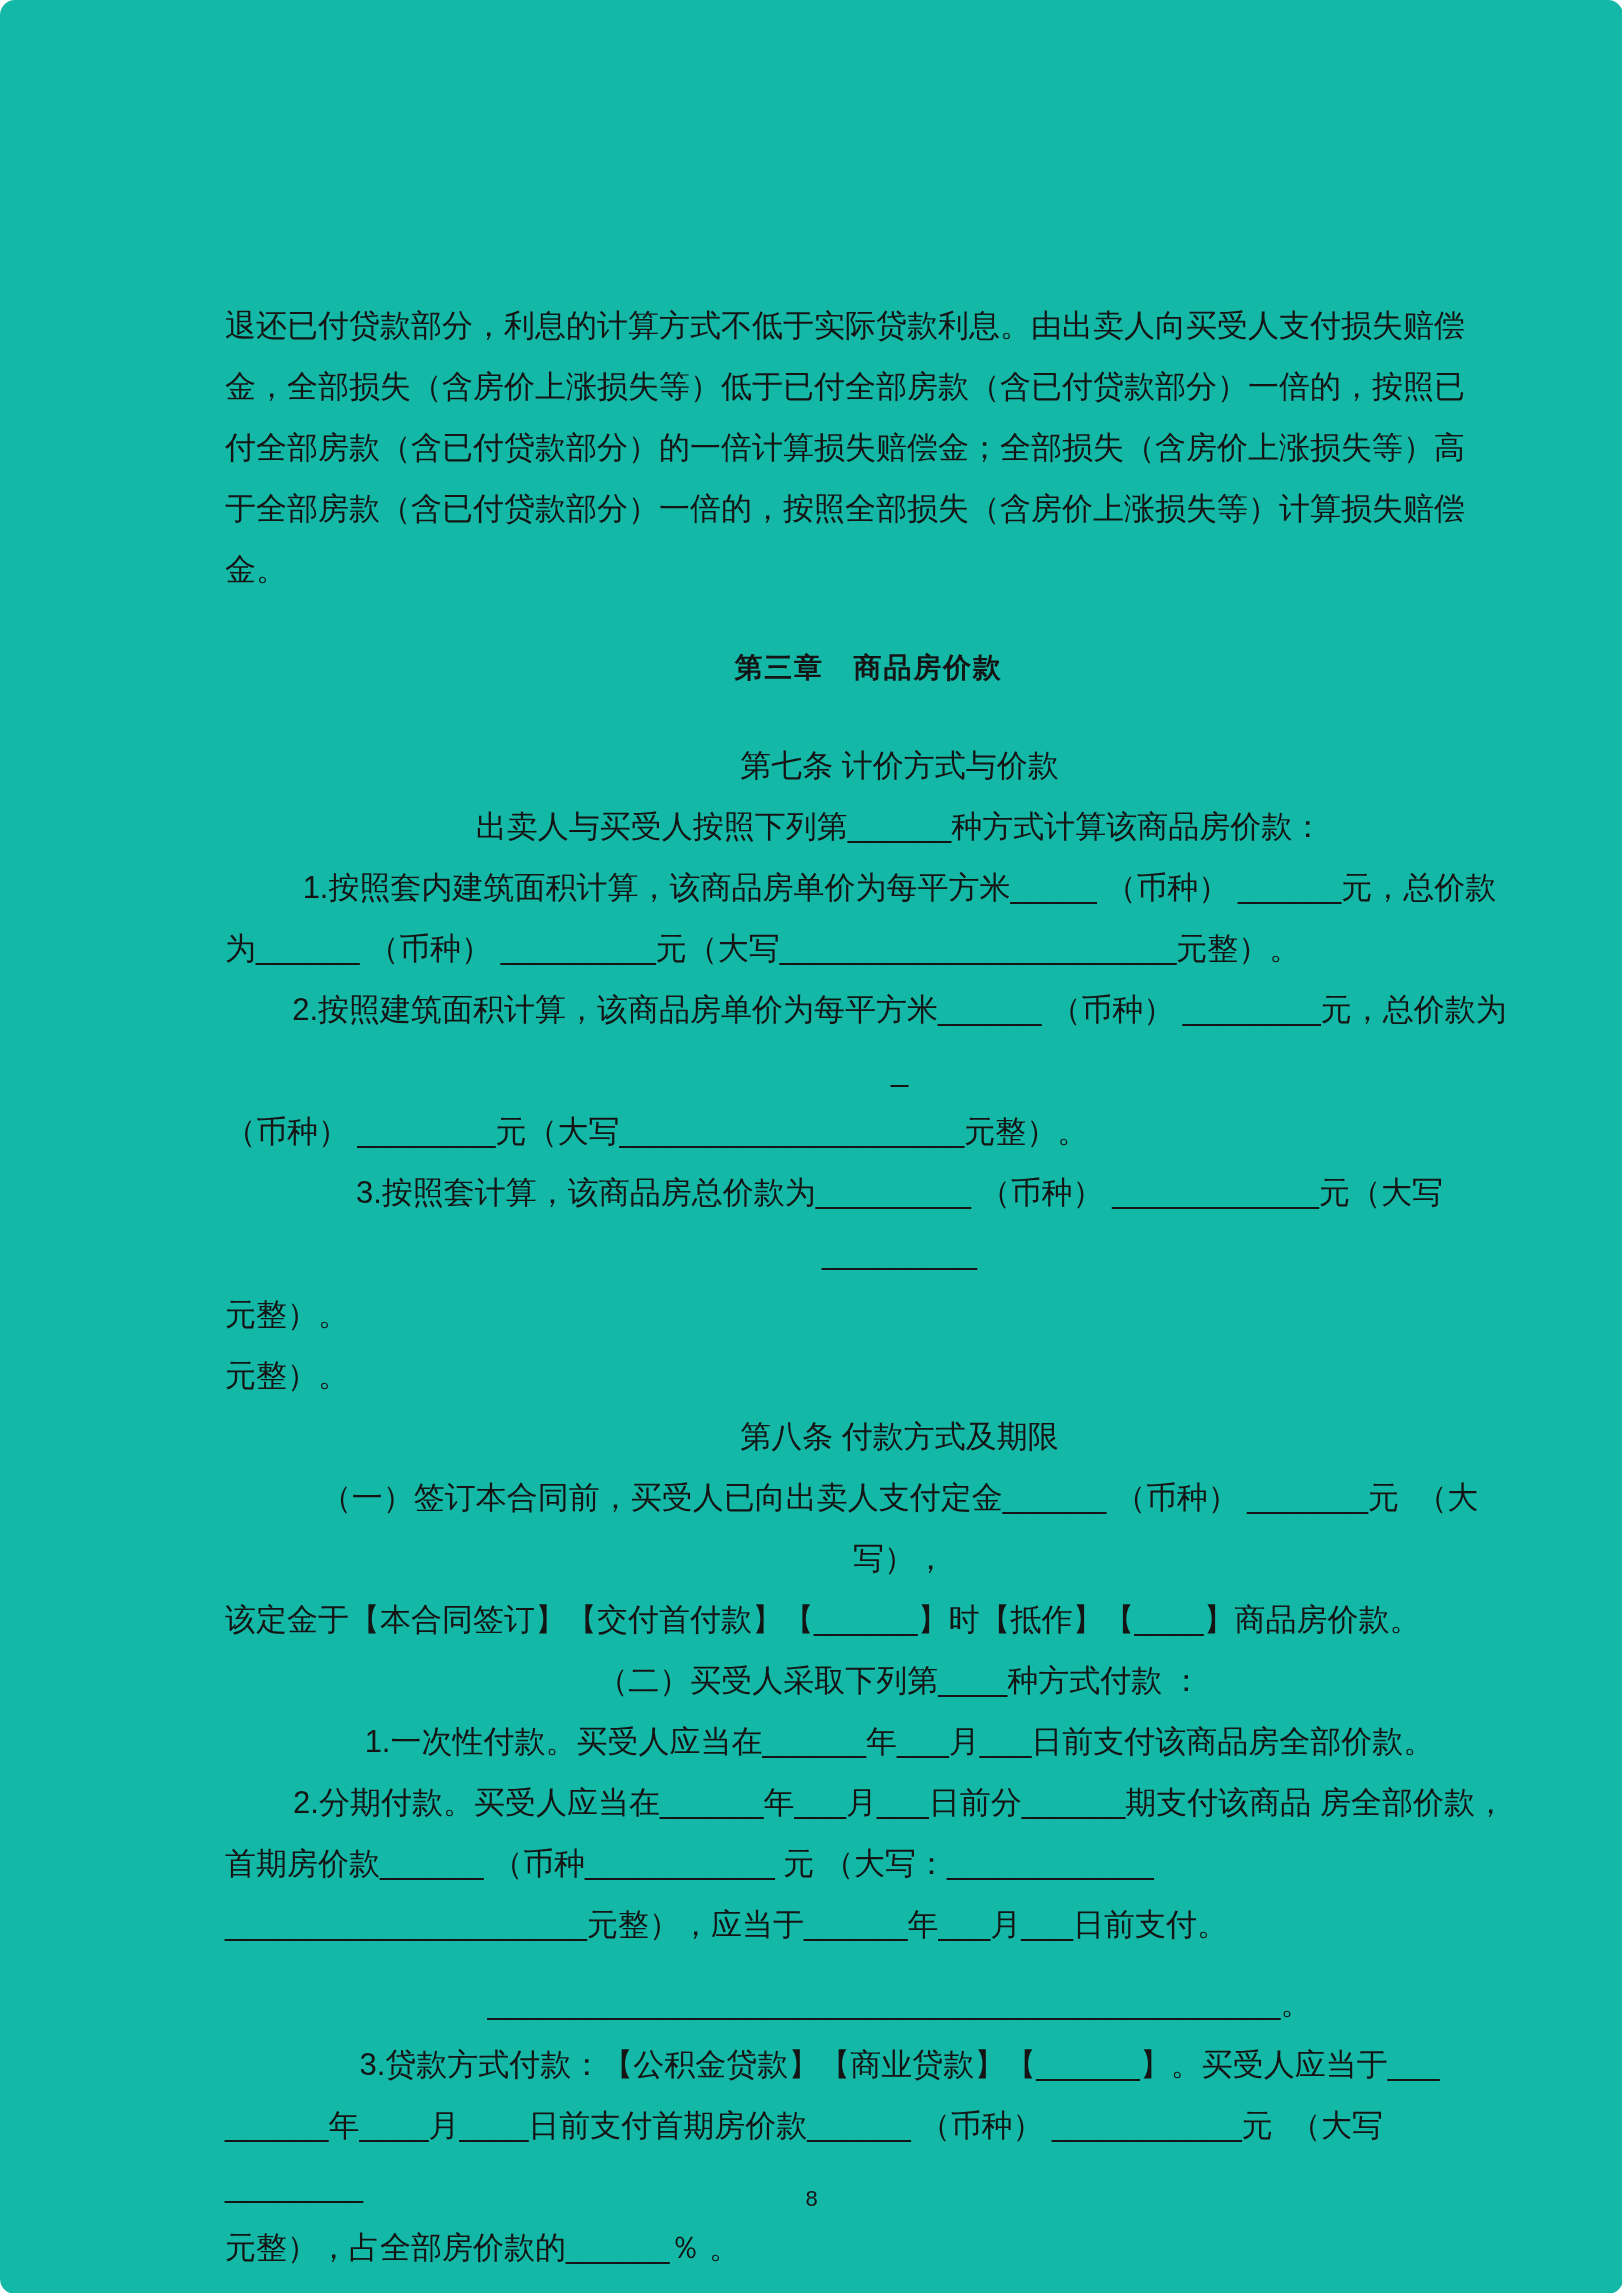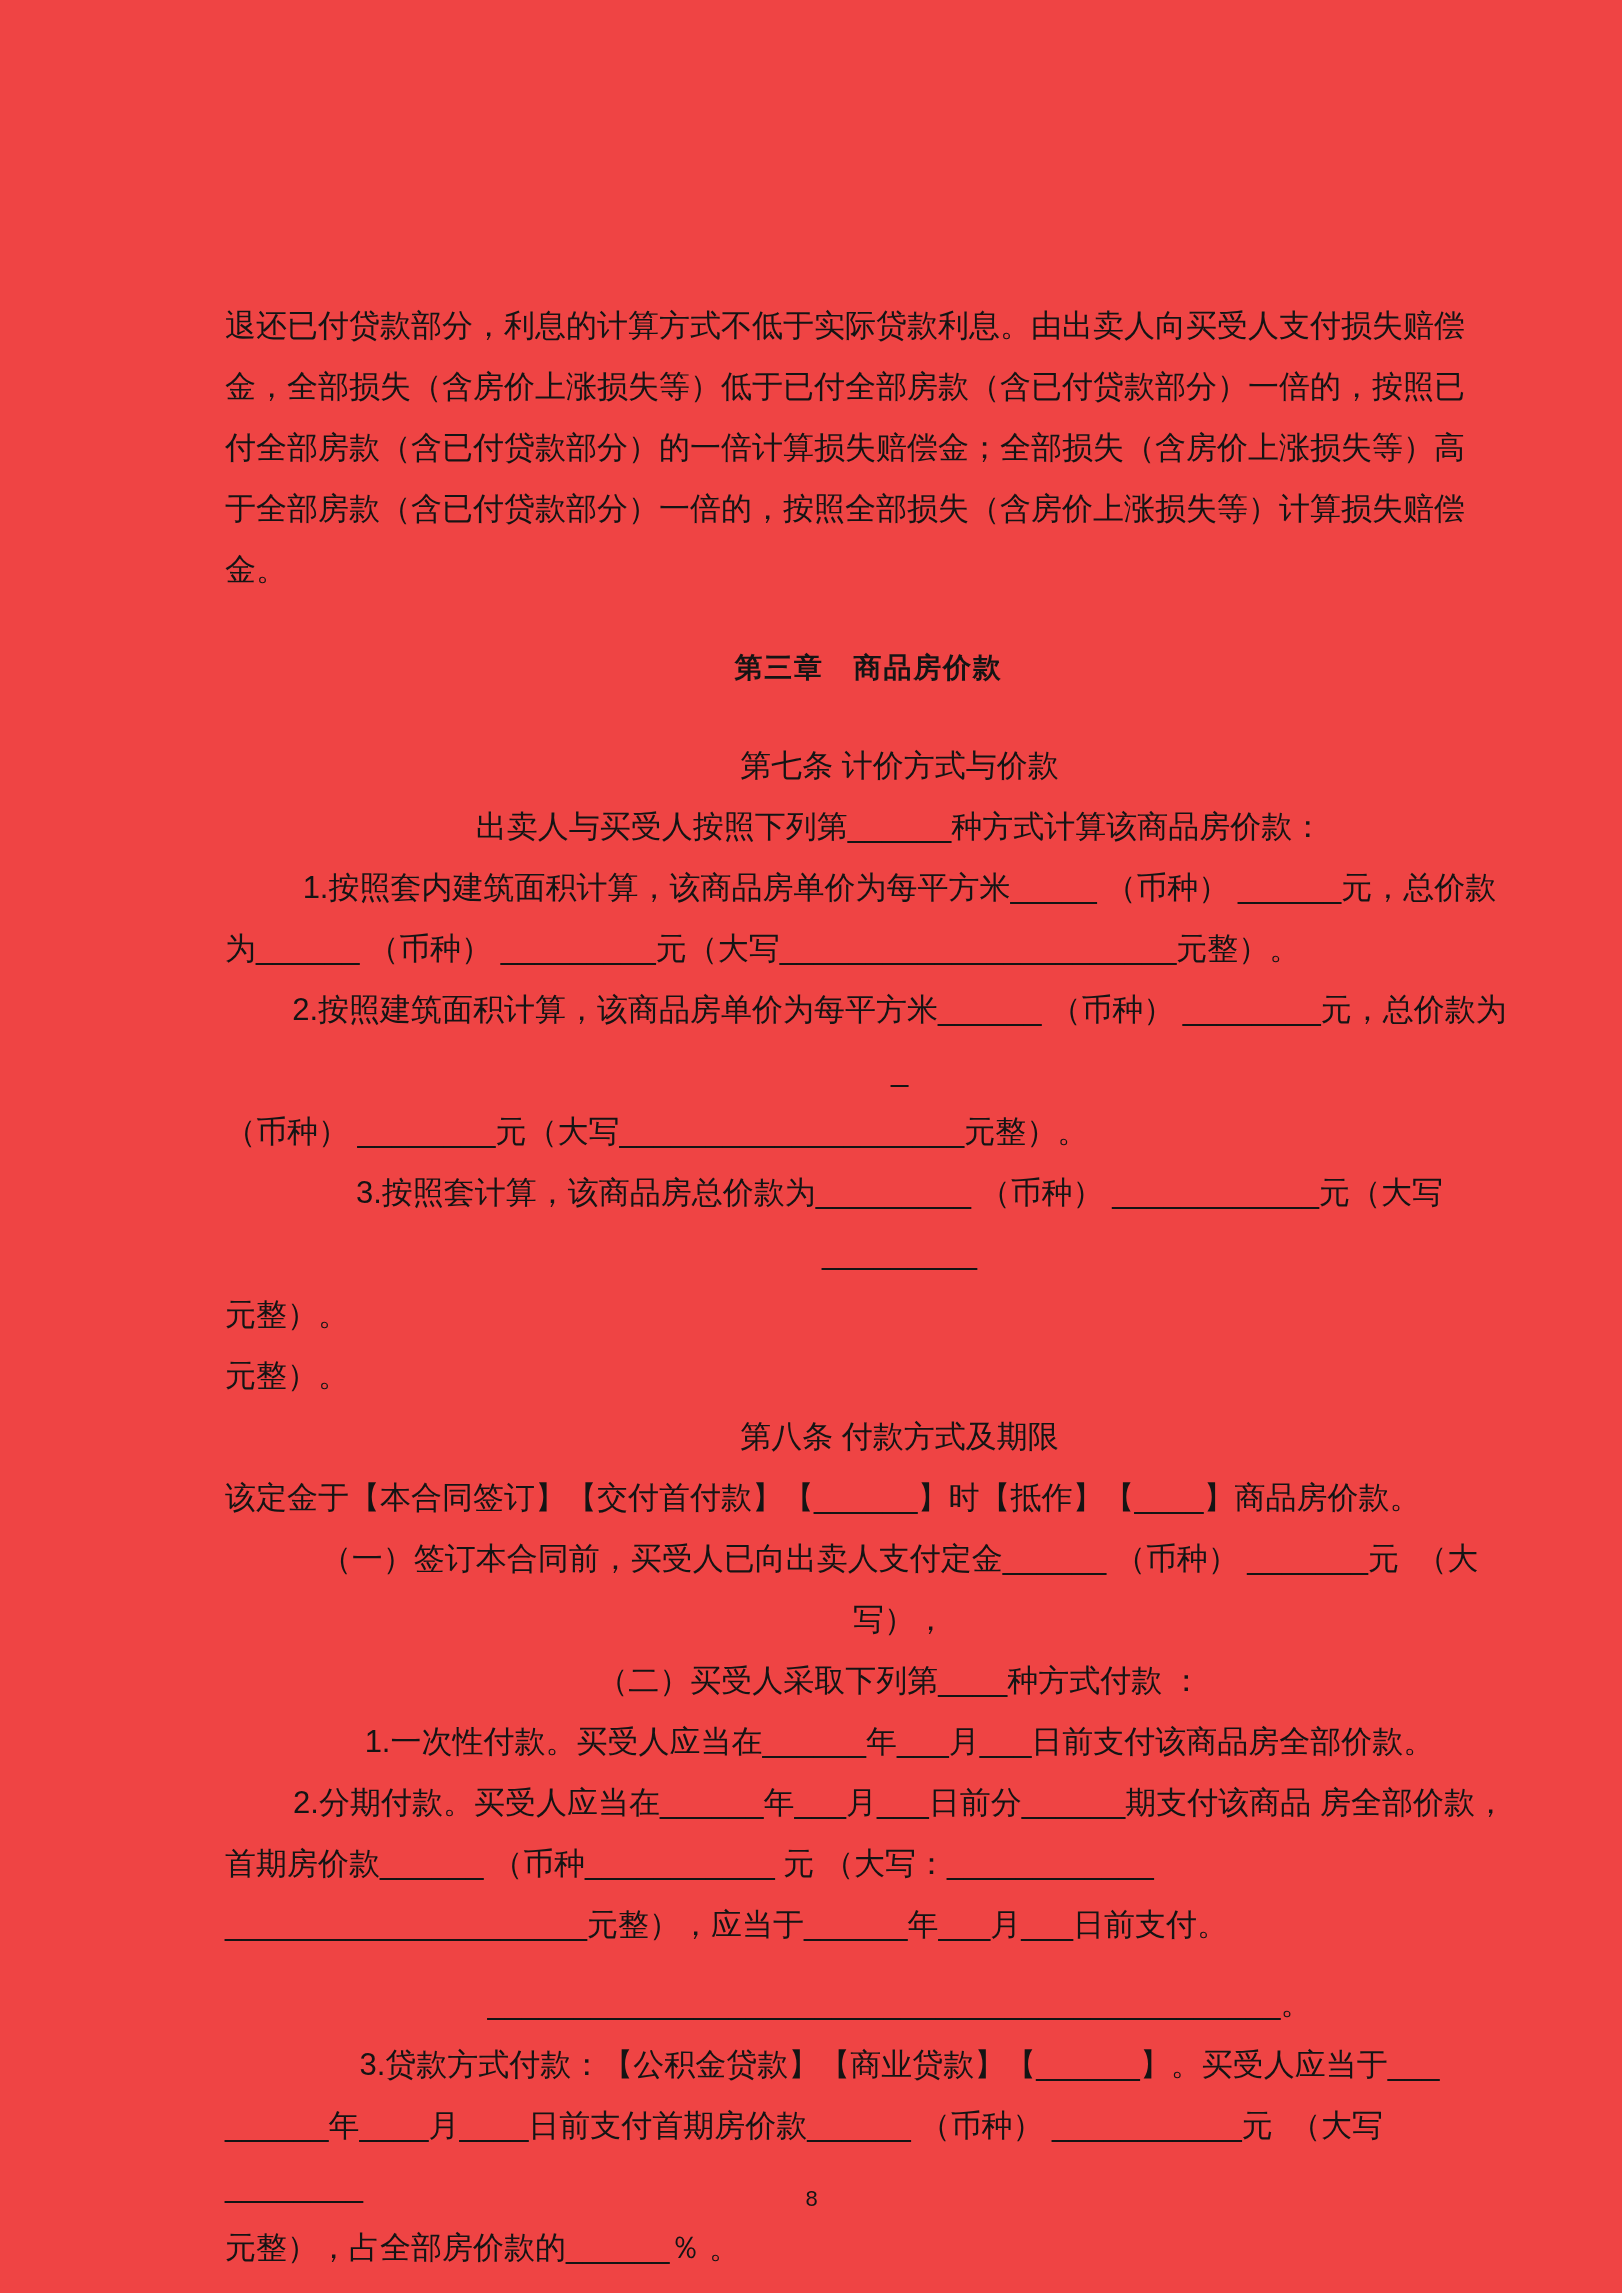--- a/index.html
+++ b/index.html
@@ -4,25 +4,26 @@
 <style>
   html, body {
     margin: 0;
     padding: 0;
     background: #ffffff;
   }
   .page {
     position: relative;
     width: 1623px;
     height: 2294px;
-    background: #ef4444;
+    background: #14b8a6;
     font-family: "Liberation Sans", sans-serif;
     color: #141414;
     overflow: hidden;
     box-sizing: border-box;
+    border-radius: 15px;
   }
   .content {
     box-sizing: border-box;
     padding: 295px 111px 0 225px;
     font-size: 31px;
     line-height: 61px;
   }
   .line {
     white-space: pre-wrap;
     min-height: 61px;
@@ -72,22 +73,22 @@
         <div class="line indent">第七条 计价方式与价款</div>
         <div class="line indent">出卖人与买受人按照下列第______种方式计算该商品房价款：</div>
         <div class="line indent">1.按照套内建筑面积计算，该商品房单价为每平方米_____ （币种） ______元，总价款</div>
         <div class="line">为______ （币种） _________元（大写_______________________元整）。</div>
         <div class="line indent">2.按照建筑面积计算，该商品房单价为每平方米______ （币种） ________元，总价款为_</div>
         <div class="line">（币种） ________元（大写____________________元整）。</div>
         <div class="line indent">3.按照套计算，该商品房总价款为_________ （币种） ____________元（大写_________</div>
         <div class="line">元整）。</div>
         <div class="line">元整）。</div>
         <div class="line indent">第八条 付款方式及期限</div>
+        <div class="line indent">（一）签订本合同前，买受人已向出卖人支付定金______ （币种） _______元  （大写），</div>
         <div class="line">该定金于【本合同签订】【交付首付款】【______】时【抵作】【____】商品房价款。</div>
-        <div class="line indent">（一）签订本合同前，买受人已向出卖人支付定金______ （币种） _______元  （大写），</div>
         <div class="line indent">（二）买受人采取下列第____种方式付款 ：</div>
         <div class="line indent">1.一次性付款。买受人应当在______年___月___日前支付该商品房全部价款。</div>
         <div class="line indent">2.分期付款。买受人应当在______年___月___日前分______期支付该商品 房全部价款，</div>
         <div class="line">首期房价款______ （币种___________ 元 （大写：____________</div>
         <div class="line">_____________________元整），应当于______年___月___日前支付。</div>
         <div class="line indent extra-space">______________________________________________。</div>
         <div class="line indent">3.贷款方式付款：【公积金贷款】【商业贷款】【______】。买受人应当于___</div>
         <div class="line">______年____月____日前支付首期房价款______ （币种） ___________元  （大写________</div>
         <div class="line">元整），占全部房价款的______％ 。</div>
       </div>

